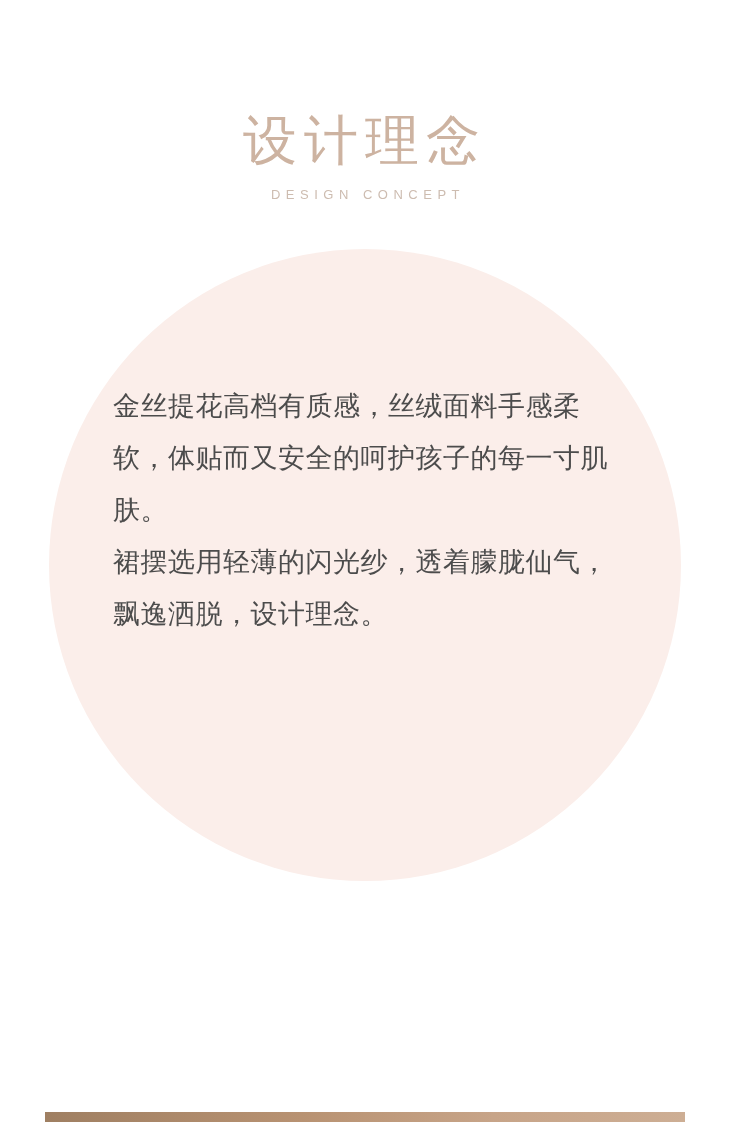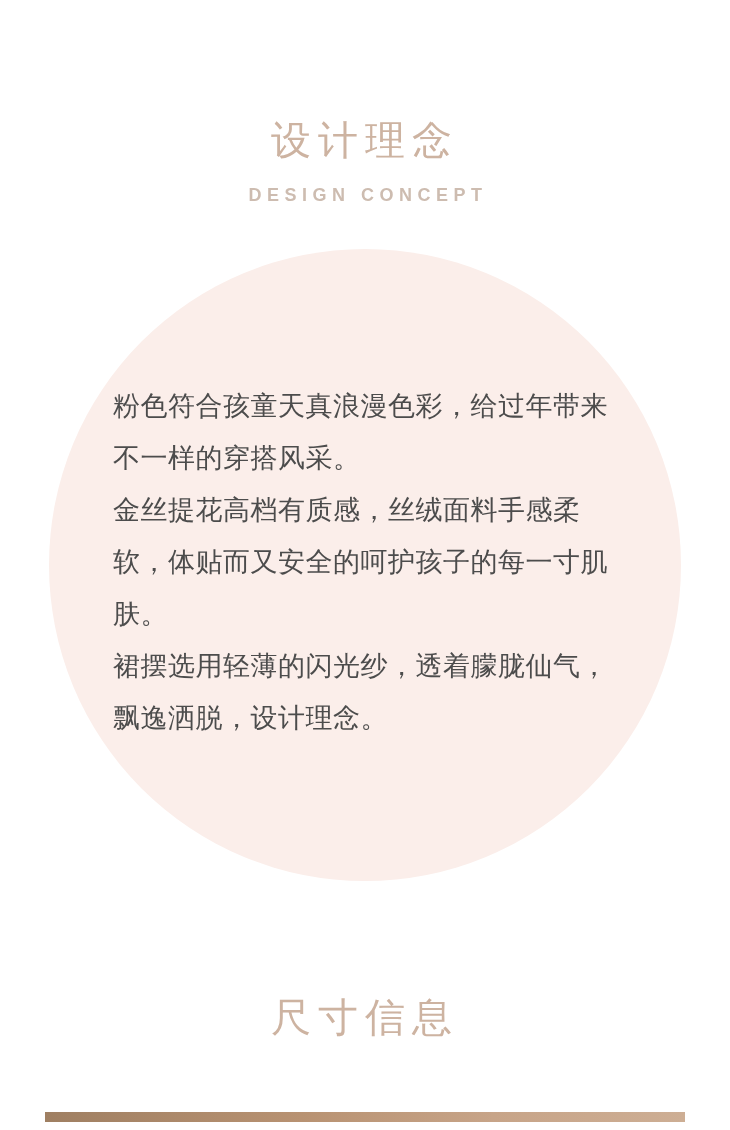--- a/index.html
+++ b/index.html
@@ -27,37 +27,37 @@
   .section-head {
     position: absolute;
     left: 0;
     width: 730px;
     text-align: center;
   }
   .section-head.design { top: 108px; }
   .section-head.size { top: 985px; }
 
   .head-cn {
-    font-size: 40px;
+    font-size: 54px;
     line-height: 64px;
     letter-spacing: 7px;
     color: #cdb3a1;
     font-weight: 400;
     margin: 0;
     padding-left: 0;
     font-family: "Liberation Sans", sans-serif;
   }
   .head-en {
     margin: 14px 0 0 0;
-    font-size: 18px;
+    font-size: 13px;
     line-height: 18px;
     letter-spacing: 5.5px;
     color: #cdbcb0;
     padding-left: 6px;
-    font-weight: 700;
+    font-weight: 400;
   }
 
   
   .circle {
     position: absolute;
     left: 49px;
     top: 249px;
     width: 632px;
     height: 632px;
     border-radius: 50%;
@@ -97,24 +97,22 @@
 <div class="page">
 
   <div class="section-head design">
     <h1 class="head-cn">设计理念</h1>
     <p class="head-en">DESIGN CONCEPT</p>
   </div>
 
   <div class="circle"></div>
 
   <div class="concept-text">
-    <p>粉色符合孩童天真浪漫色彩，给过年带来不一样的穿搭风采。</p>
     <p>金丝提花高档有质感，丝绒面料手感柔软，体贴而又安全的呵护孩子的每一寸肌肤。</p>
     <p>裙摆选用轻薄的闪光纱，透着朦胧仙气，飘逸洒脱，设计理念。</p>
   </div>
 
   <div class="section-head size">
-    <h1 class="head-cn">尺寸信息</h1>
   </div>
 
   <div class="bottom-bar"></div>
 
 </div>
 
 </body></html>

